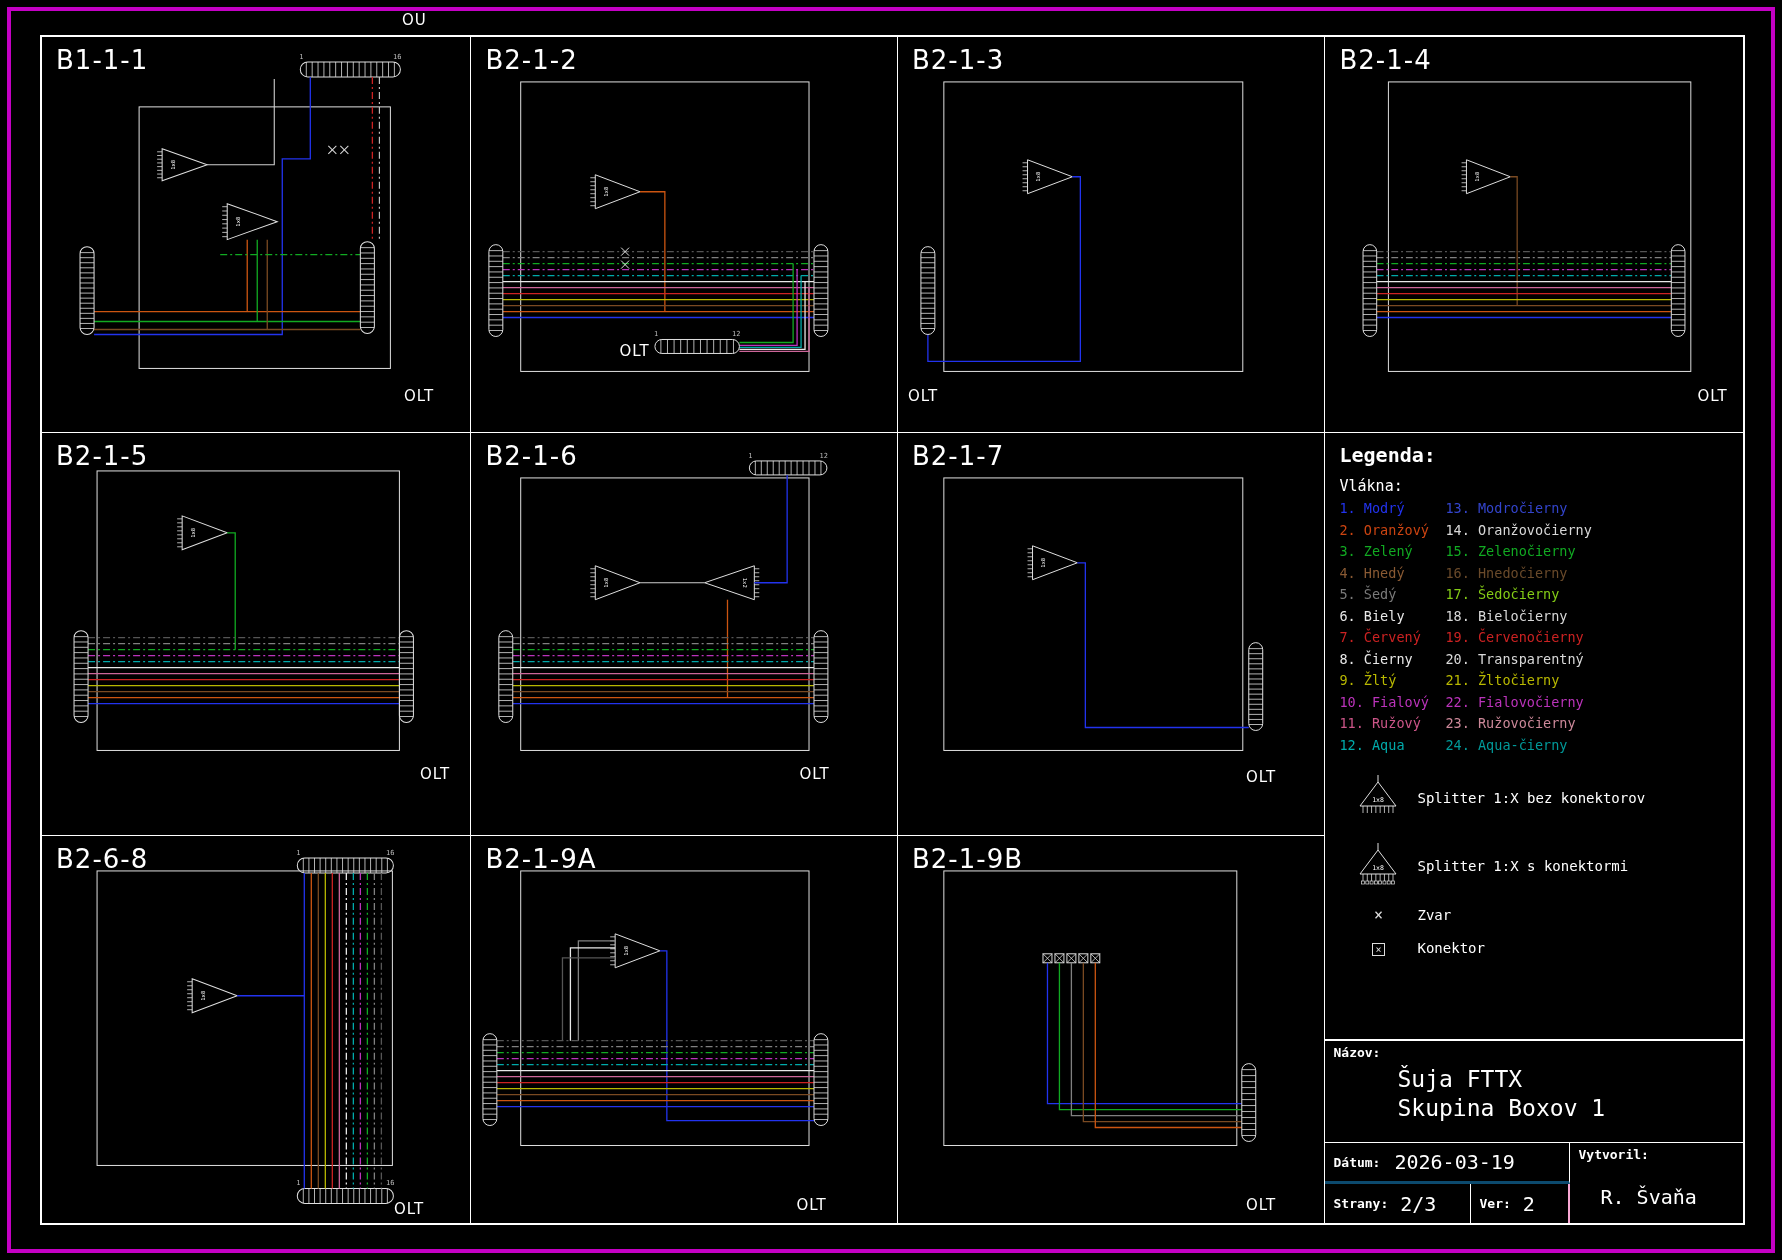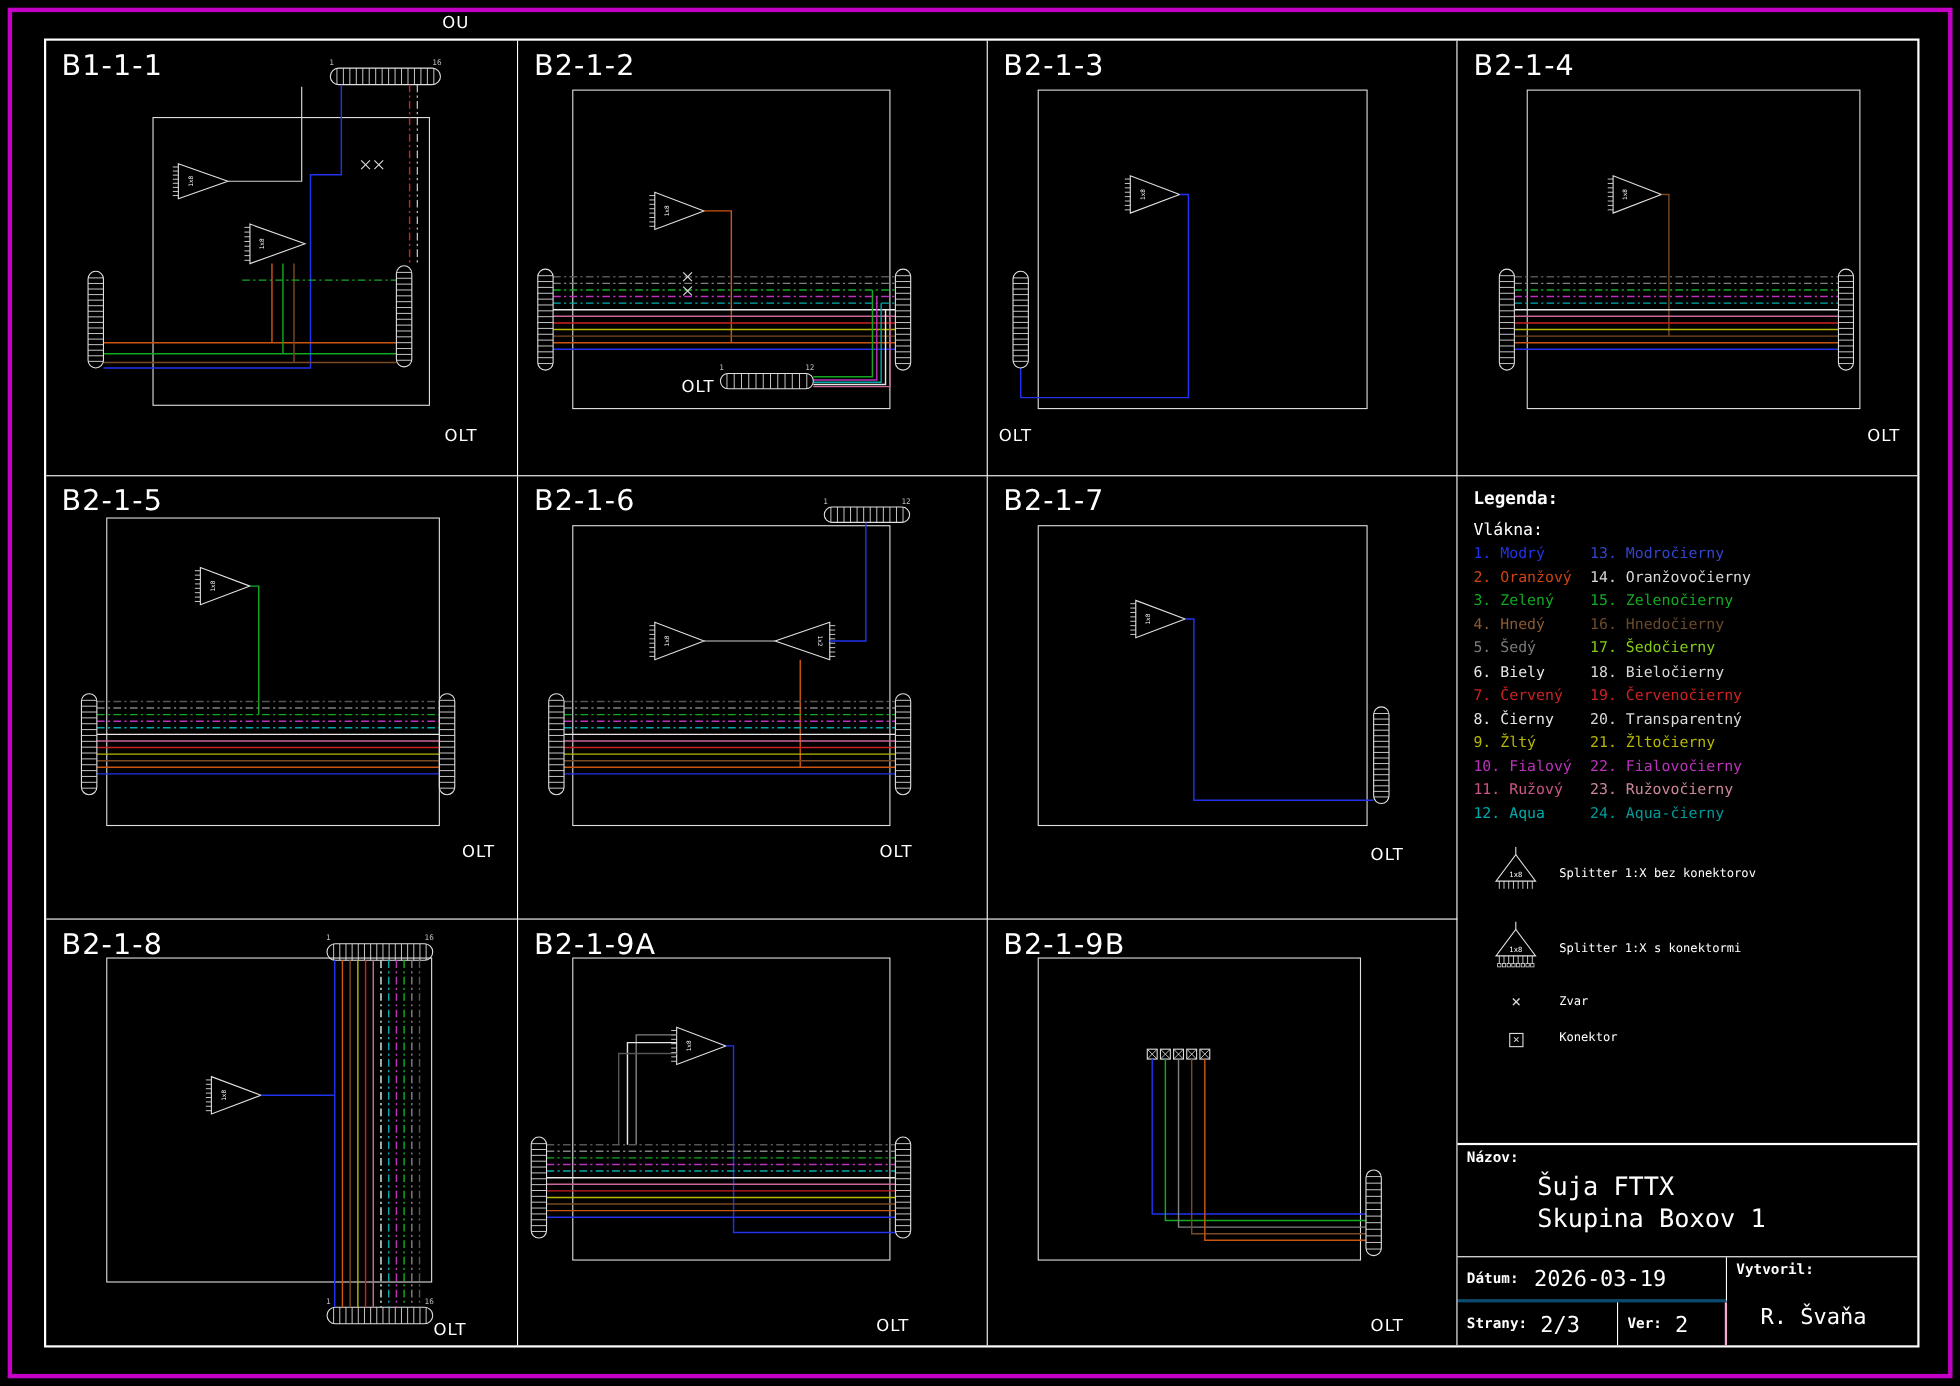--- a/index.html
+++ b/index.html
@@ -14,29 +14,29 @@
   .legendcell{grid-column:4;grid-row:2/4;border-right:none;border-bottom:none;display:flex;flex-direction:column}
   .plabel{position:absolute;left:14px;top:8px;font-size:26px;font-family:"DejaVu Sans",sans-serif;letter-spacing:1px;z-index:2}
   .tag{position:absolute;font-size:15px;font-family:"DejaVu Sans",sans-serif;letter-spacing:1px;z-index:2}
   svg.diag{position:absolute;inset:0;width:100%;height:100%}
   .box{fill:none;stroke:#e0e0e0;stroke-width:1}
   path.fiber{fill:none;stroke-width:1.3}
   path.wire{fill:none;stroke:#cfcfcf;stroke-width:1.1}
   .dash{stroke-dasharray:7 3 2 3}
   
   .legend{flex:1;padding:10px 0 0 14px;overflow:hidden}
-  .leg-title{font-size:16px;font-weight:bold}
+  .leg-title{font-size:20px;font-weight:bold}
   .leg-sub{font-size:15px;margin-top:10px}
   .leg-cols{display:flex;margin-top:3px}
   .leg-col.left{width:106px;display:flex;flex-direction:column}
   .leg-col.right{display:flex;flex-direction:column}
   .fib{font-size:13.5px;line-height:21.5px;white-space:nowrap}
   .leg-srow{display:flex;align-items:center;margin-top:16px}
   .leg-sym{width:78px;height:52px;flex:0 0 auto}
-  .leg-stext{font-size:11px}
+  .leg-stext{font-size:14px}
   .leg-xrow{display:flex;align-items:center;margin-top:14px}
   .xsym{display:inline-block;width:78px;text-align:center;font-size:15px;color:#ddd}
   .ksym-wrap{display:inline-block;width:78px;text-align:center}
   .ksym{display:inline-block;border:1px solid #ddd;font-size:10px;line-height:11px;padding:0 2px;color:#ddd}
   
   .tb{height:184px;border-top:2px solid #fff;display:grid;grid-template-columns:146px 99px 1fr;grid-template-rows:102px 41px 1fr}
   .tb-label{font-size:13px;font-weight:bold}
   .tb-name{grid-column:1/4;position:relative;border-bottom:1px solid #fff}
   .tb-name .tb-label{position:absolute;left:8px;top:4px}
   .tb-title{position:absolute;left:72px;top:24px;font-size:23px;line-height:29px}
@@ -700,21 +700,21 @@
         <span class="tb-val">2/3</span>
       </div>
       <div class="tb-ver">
         <span class="tb-label">Ver:</span>
         <span class="tb-val">2</span>
       </div>
     </div>
   </section>
 
   <section class="cell nb">
-    <div class="plabel">B2-1-8</div>
+    <div class="plabel">B2-6-8</div>
     <svg class="diag" viewBox="0 0 428 388" preserveAspectRatio="none">
       <rect class="box" x="55" y="35" width="295" height="295"></rect>
       <g>
           <rect x="255" y="22" width="96" height="15" rx="7.5" fill="none" stroke="#e0e0e0" stroke-width="1"></rect>
           <line x1="261" y1="22" x2="261" y2="37" stroke="#e0e0e0" stroke-width="0.8"></line>
           <line x1="266.6" y1="22" x2="266.6" y2="37" stroke="#e0e0e0" stroke-width="0.8"></line>
           <line x1="272.2" y1="22" x2="272.2" y2="37" stroke="#e0e0e0" stroke-width="0.8"></line>
           <line x1="277.8" y1="22" x2="277.8" y2="37" stroke="#e0e0e0" stroke-width="0.8"></line>
           <line x1="283.4" y1="22" x2="283.4" y2="37" stroke="#e0e0e0" stroke-width="0.8"></line>
           <line x1="289" y1="22" x2="289" y2="37" stroke="#e0e0e0" stroke-width="0.8"></line>

